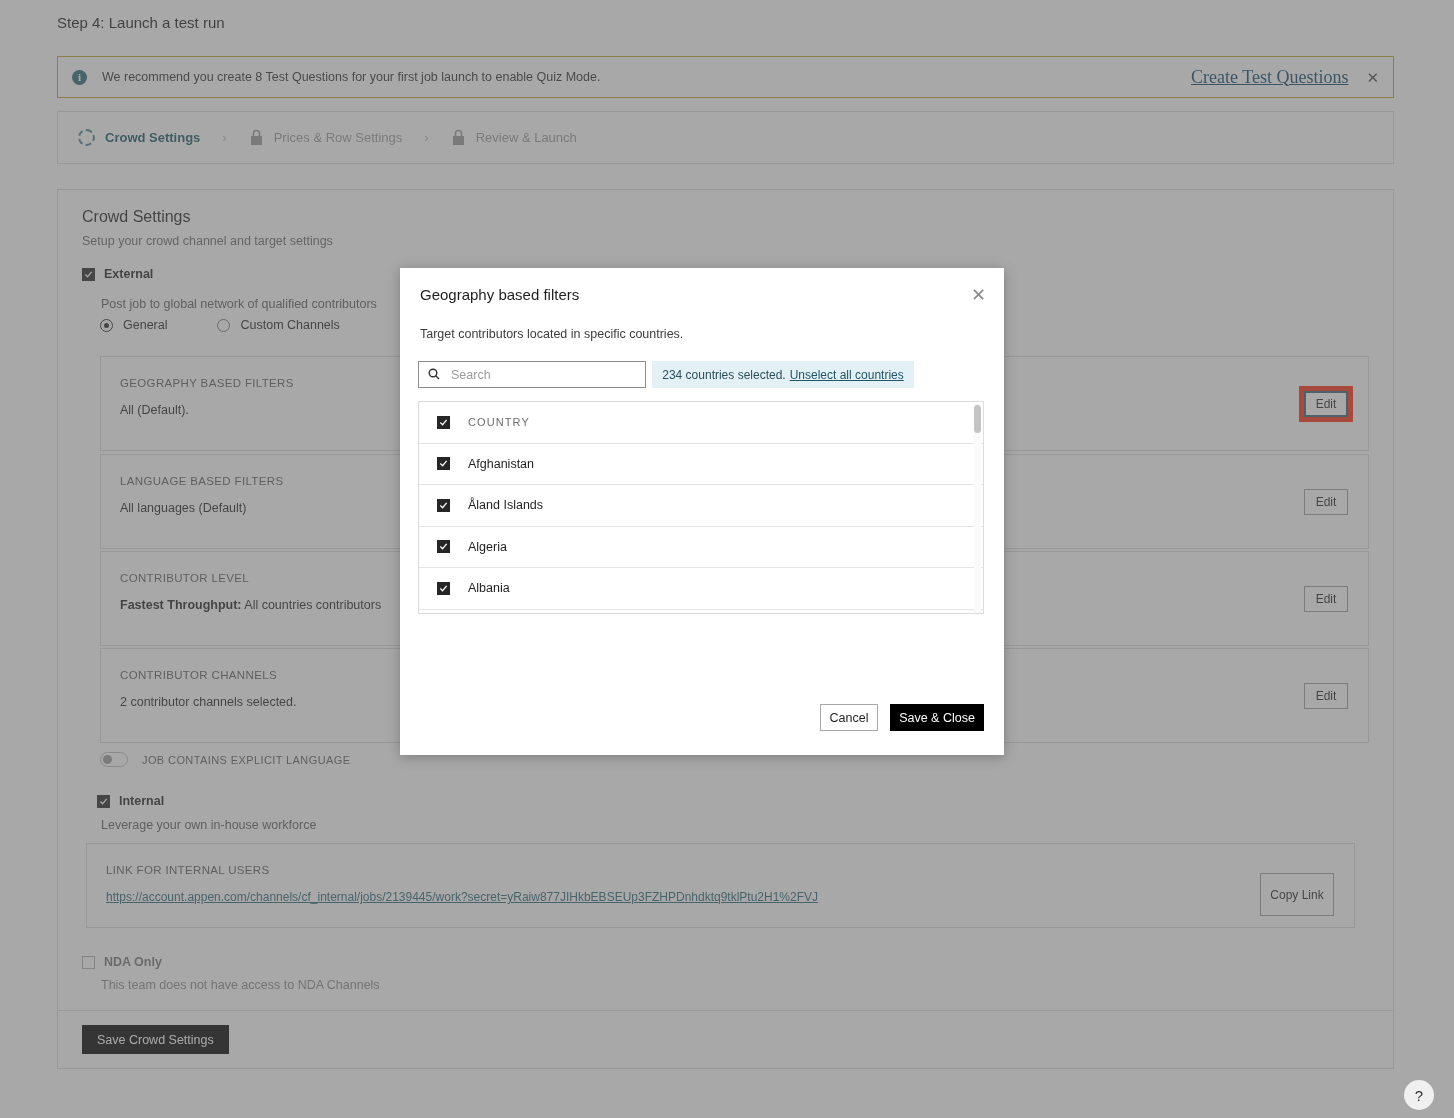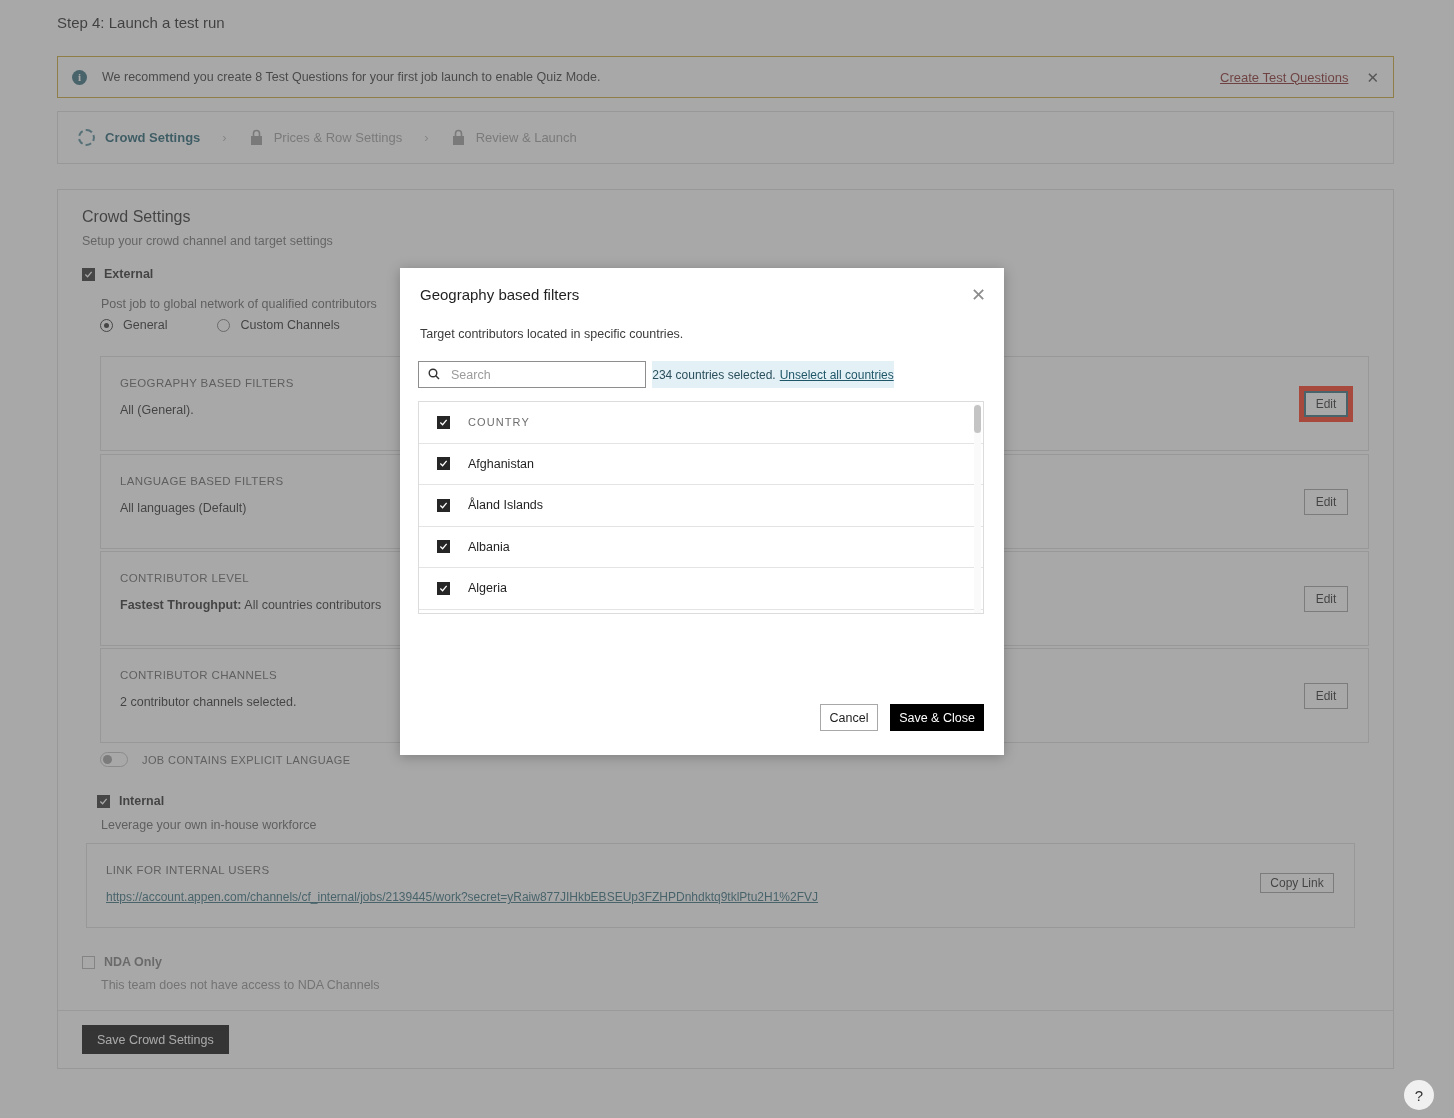--- a/index.html
+++ b/index.html
@@ -61,24 +61,25 @@
     font-size: 12.5px;
     color: #2e2e2e;
   }
   .banner-right {
     margin-left: auto;
     display: flex;
     align-items: center;
     gap: 18px;
   }
   .banner-link {
-    font-size: 13px;
-    color: #7f1d1d;
+    font-size: 18px;
+    color: #0c4a6e;
     text-decoration: underline;
     cursor: pointer;
+    font-family: Liberation Serif, serif;
   }
   .banner-close {
     font-size: 15px;
     color: #4a4a4a;
     cursor: pointer;
     line-height: 1;
   }
 
   
   .stepper {
@@ -289,21 +290,21 @@
     position: absolute;
     left: 19px; top: 46px;
     font-size: 12px;
     color: #2b6777;
     text-decoration: underline;
     cursor: pointer;
   }
   .copy-btn {
     position: absolute;
     right: 20px;
-    width: 74px; height: 20px;
+    width: 74px; height: 43px;
     border: 1px solid #9e9e9e;
     background: #ffffff;
     font-size: 12px;
     color: #1f1f1f;
     display: flex;
     align-items: center;
     justify-content: center;
     cursor: pointer;
   }
 
@@ -387,21 +388,21 @@
     font-size: 12.5px;
     color: #333;
     width: 180px;
     font-family: "Liberation Sans", sans-serif;
     background: transparent;
   }
   .search-box input::placeholder { color: #9b9b9b; }
   .sel-pill {
     position: absolute;
     left: 252px; top: 93px;
-    width: 242px; height: 27px;
+    width: 262px; height: 27px;
     background: #e3f0f5;
     display: flex;
     align-items: center;
     justify-content: center;
     font-size: 12px;
     color: #2b4f5c;
     gap: 4px;
   }
   .sel-pill a {
     color: #1f5668;
@@ -543,21 +544,21 @@
         <span class="radio-label">General</span>
       </div>
       <div class="radio-item">
         <span class="radio"></span>
         <span class="radio-label">Custom Channels</span>
       </div>
     </div>
 
     <div class="frow" style="left:42px; top:166px; height:95px;">
       <span class="ftitle">GEOGRAPHY BASED FILTERS</span>
-      <span class="fval">All (General).</span>
+      <span class="fval">All (Default).</span>
       <button class="edit-btn focused" style="top:34px;">Edit</button>
     </div>
     <div class="annot-box" style="left:116px; top:372px; width:149px; height:20px;"></div>
 
     <div class="frow" style="left:42px; top:264px; height:95px;">
       <span class="ftitle">LANGUAGE BASED FILTERS</span>
       <span class="fval">All languages (Default)</span>
       <button class="edit-btn" style="top:34px;">Edit</button>
     </div>
 
@@ -654,29 +655,29 @@
             </svg>
           </span>
         <span class="rname">Åland Islands</span>
       </div>
       <div class="list-row">
         <span class="cbox">
             <svg viewBox="0 0 10 10">
               <path d="M1.5 5 L4 7.5 L8.5 2" stroke="#fff" stroke-width="1.4" fill="none"></path>
             </svg>
           </span>
-        <span class="rname">Albania</span>
+        <span class="rname">Algeria</span>
       </div>
       <div class="list-row">
         <span class="cbox">
             <svg viewBox="0 0 10 10">
               <path d="M1.5 5 L4 7.5 L8.5 2" stroke="#fff" stroke-width="1.4" fill="none"></path>
             </svg>
           </span>
-        <span class="rname">Algeria</span>
+        <span class="rname">Albania</span>
       </div>
       <div class="list-row">
         
         
       </div>
 
     </div>
     <div class="scrollbar-track"></div>
     <div class="scrollbar-thumb"></div>
   </div>

